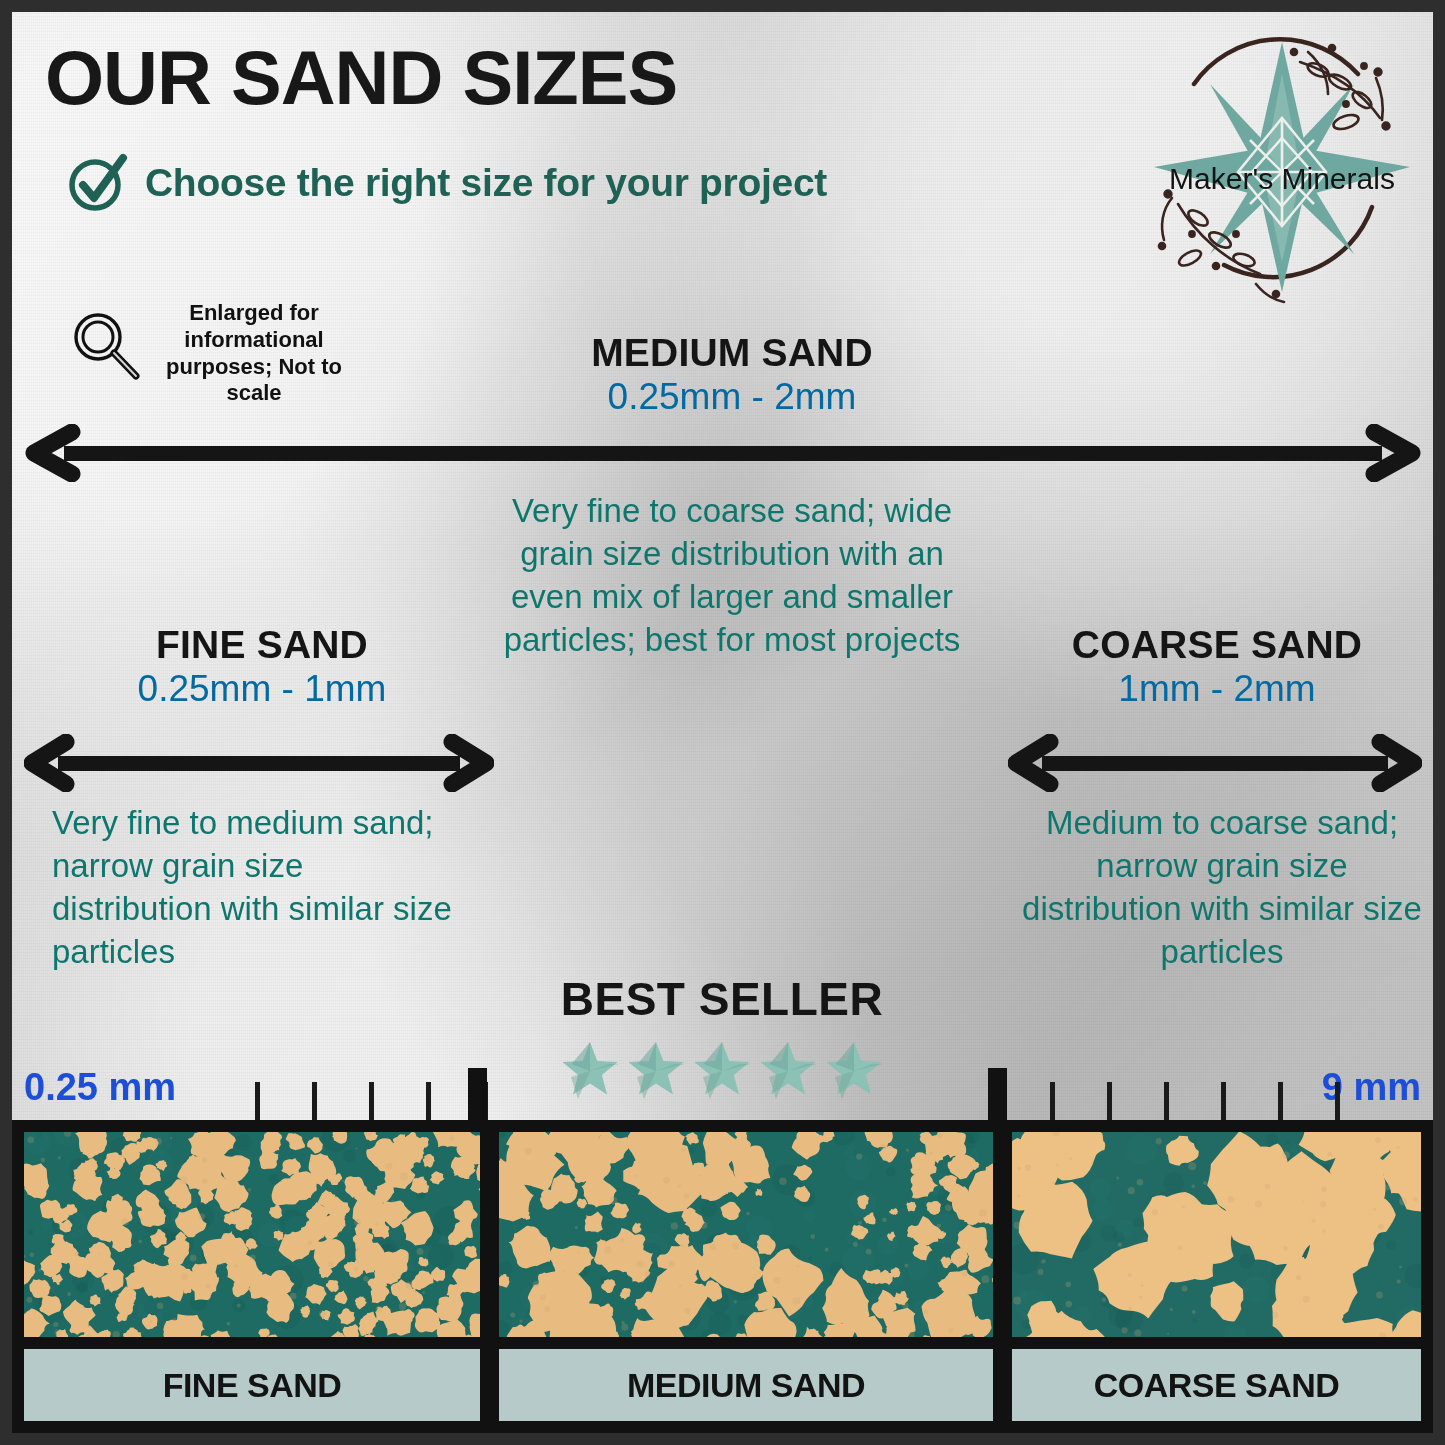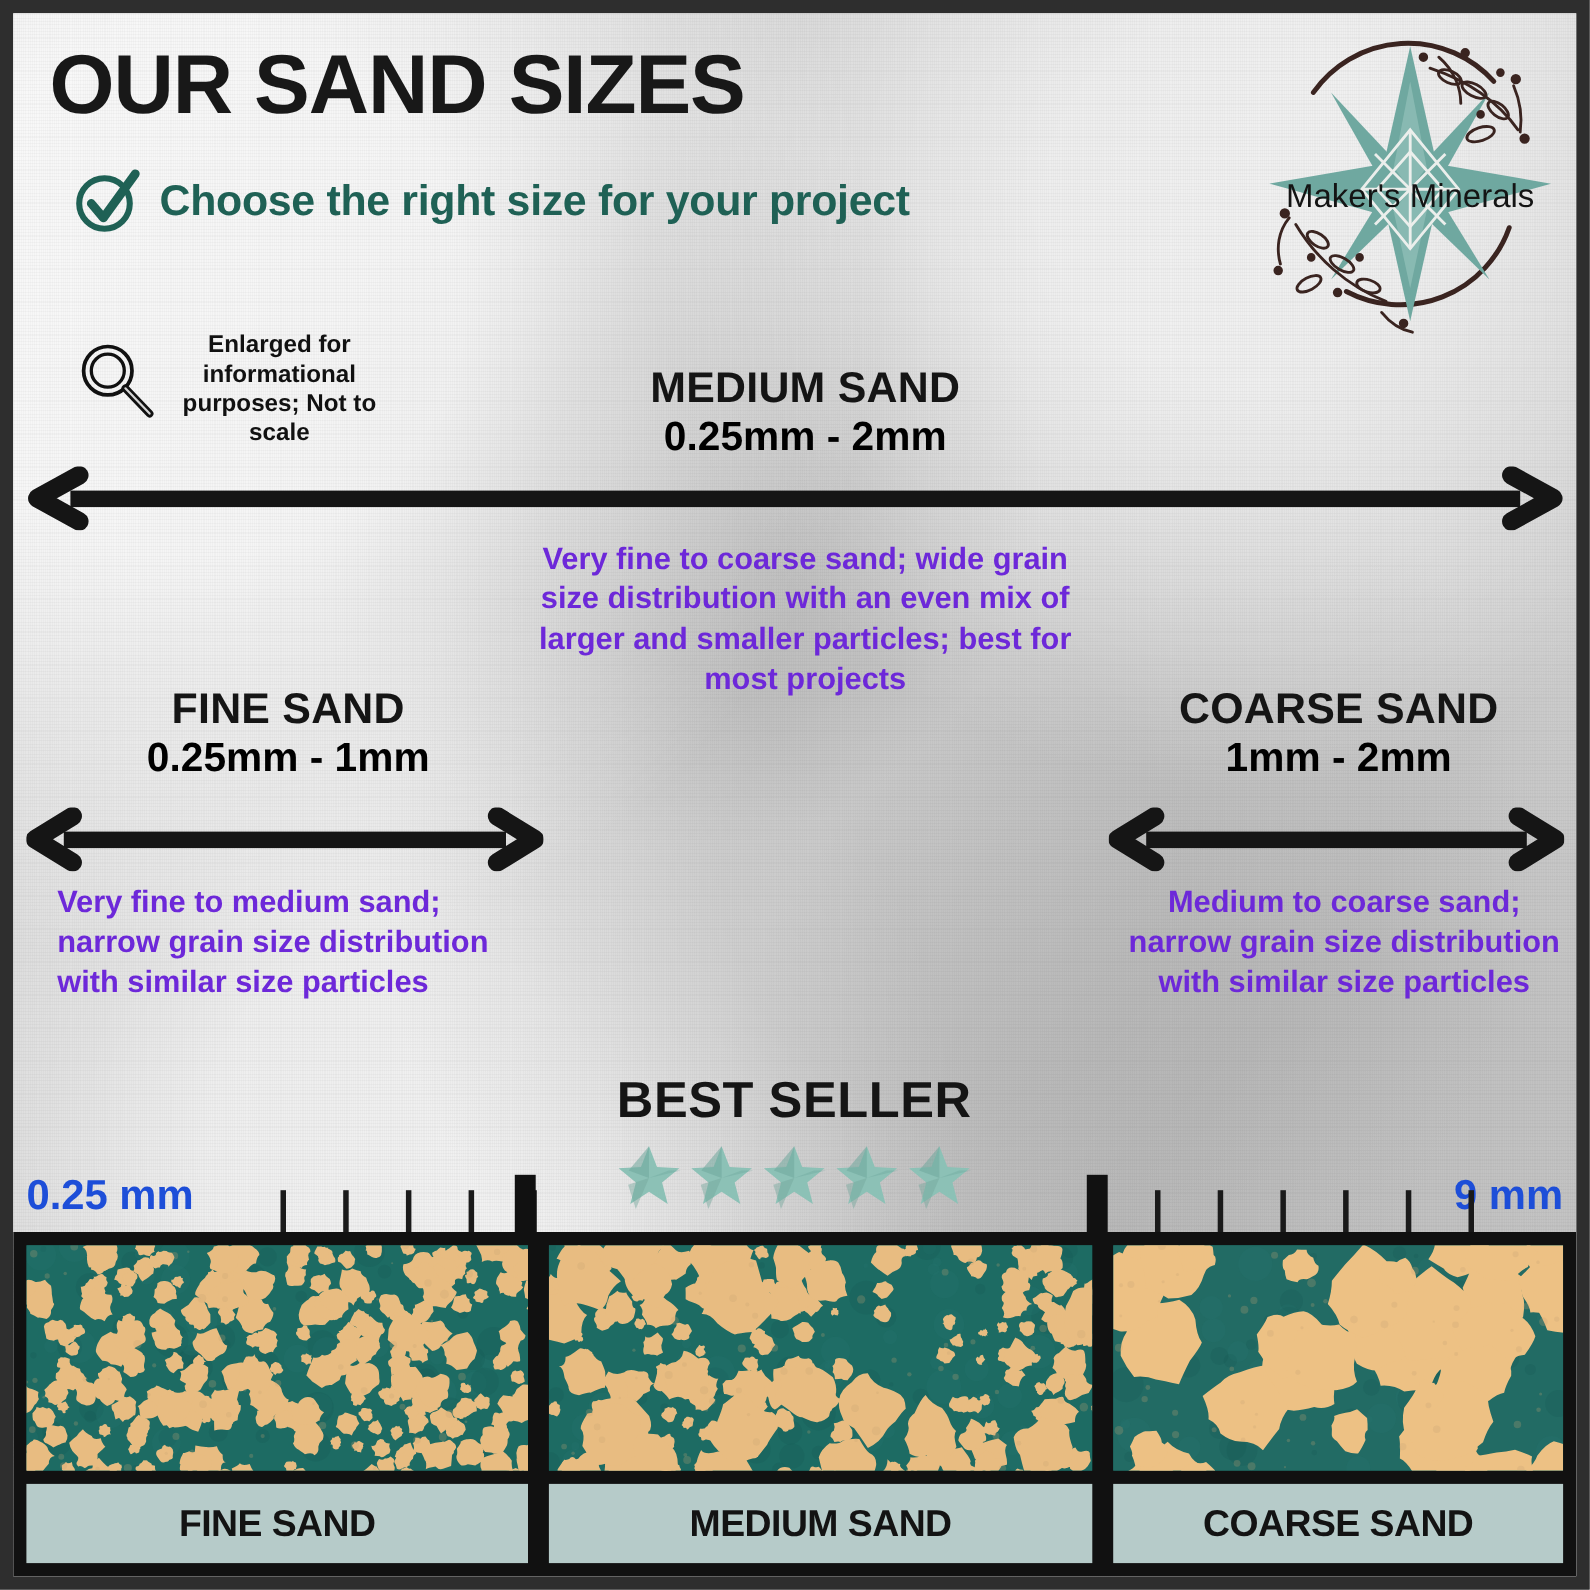--- a/index.html
+++ b/index.html
@@ -73,22 +73,22 @@
 
   
   .arrow{position:absolute;}
   #arrow-medium{left:12px;top:412px;width:1398px;height:58px;}
   #arrow-fine{left:12px;top:722px;width:470px;height:58px;}
   #arrow-coarse{left:996px;top:722px;width:414px;height:58px;}
 
   
   .sec-head{position:absolute;text-align:center;}
   .sec-title{font-size:39px;font-weight:700;color:#151515;letter-spacing:.2px;line-height:1.16;}
-  .sec-range{font-size:37px;font-weight:700;color:#000000;line-height:1.2;}
-  .sec-desc{font-size:28px;color:#6d28d9;line-height:1.3;font-weight:700;}
+  .sec-range{font-size:37px;font-weight:400;color:#0369a1;line-height:1.2;}
+  .sec-desc{font-size:33px;color:#0f766e;line-height:1.3;font-weight:400;}
 
   #medium-head{left:440px;top:318px;width:560px;}
   #medium-desc{position:absolute;left:470px;top:478px;width:500px;text-align:center;}
   #fine-head{left:40px;top:610px;width:420px;}
   #fine-desc{position:absolute;left:40px;top:790px;width:420px;text-align:left;}
   #coarse-head{left:1000px;top:610px;width:410px;}
   #coarse-desc{position:absolute;left:1010px;top:790px;width:400px;text-align:center;}
 
   
   #best-seller{position:absolute;left:480px;top:960px;width:460px;text-align:center;}

